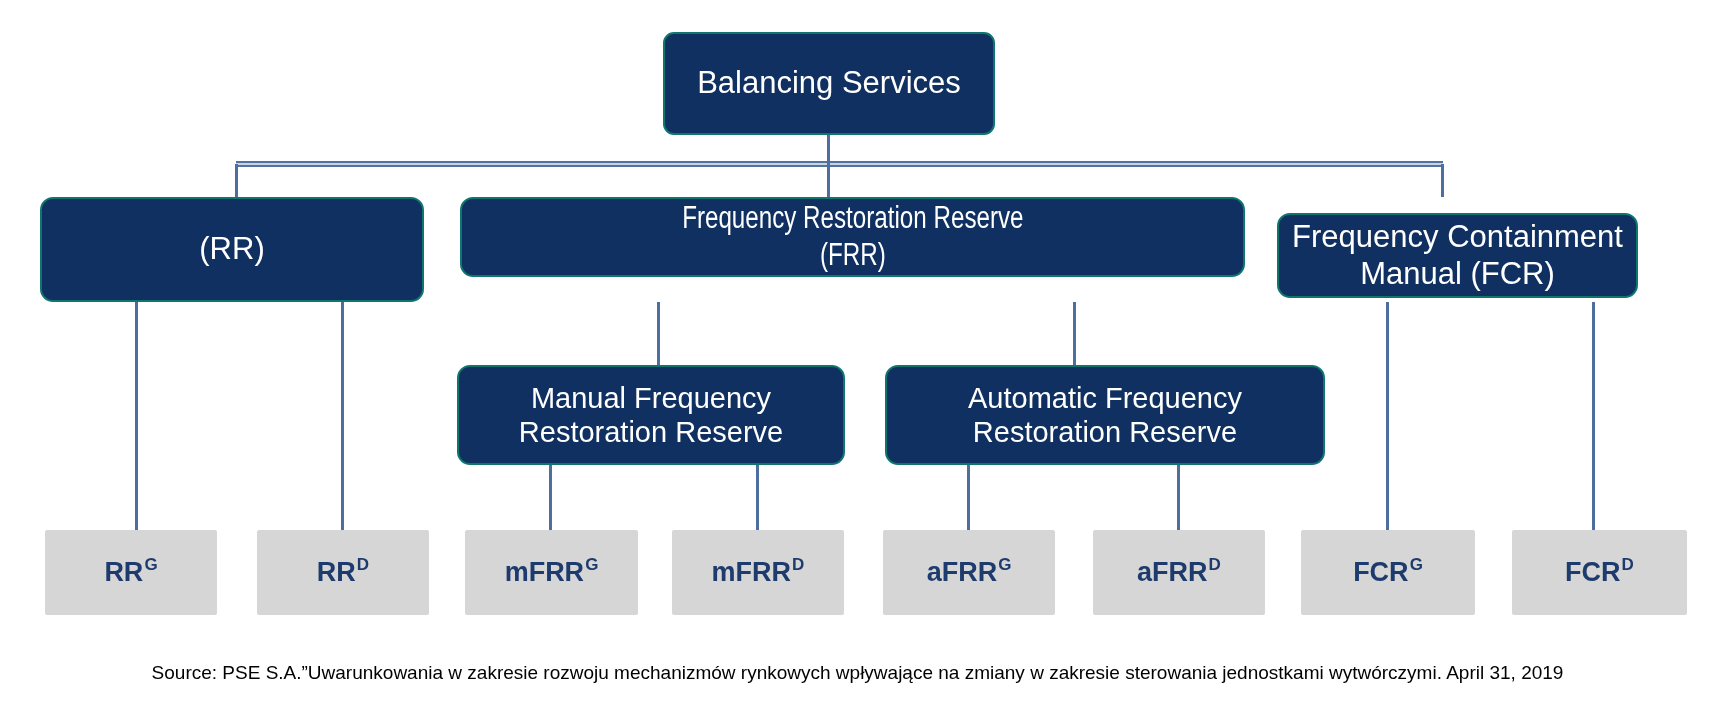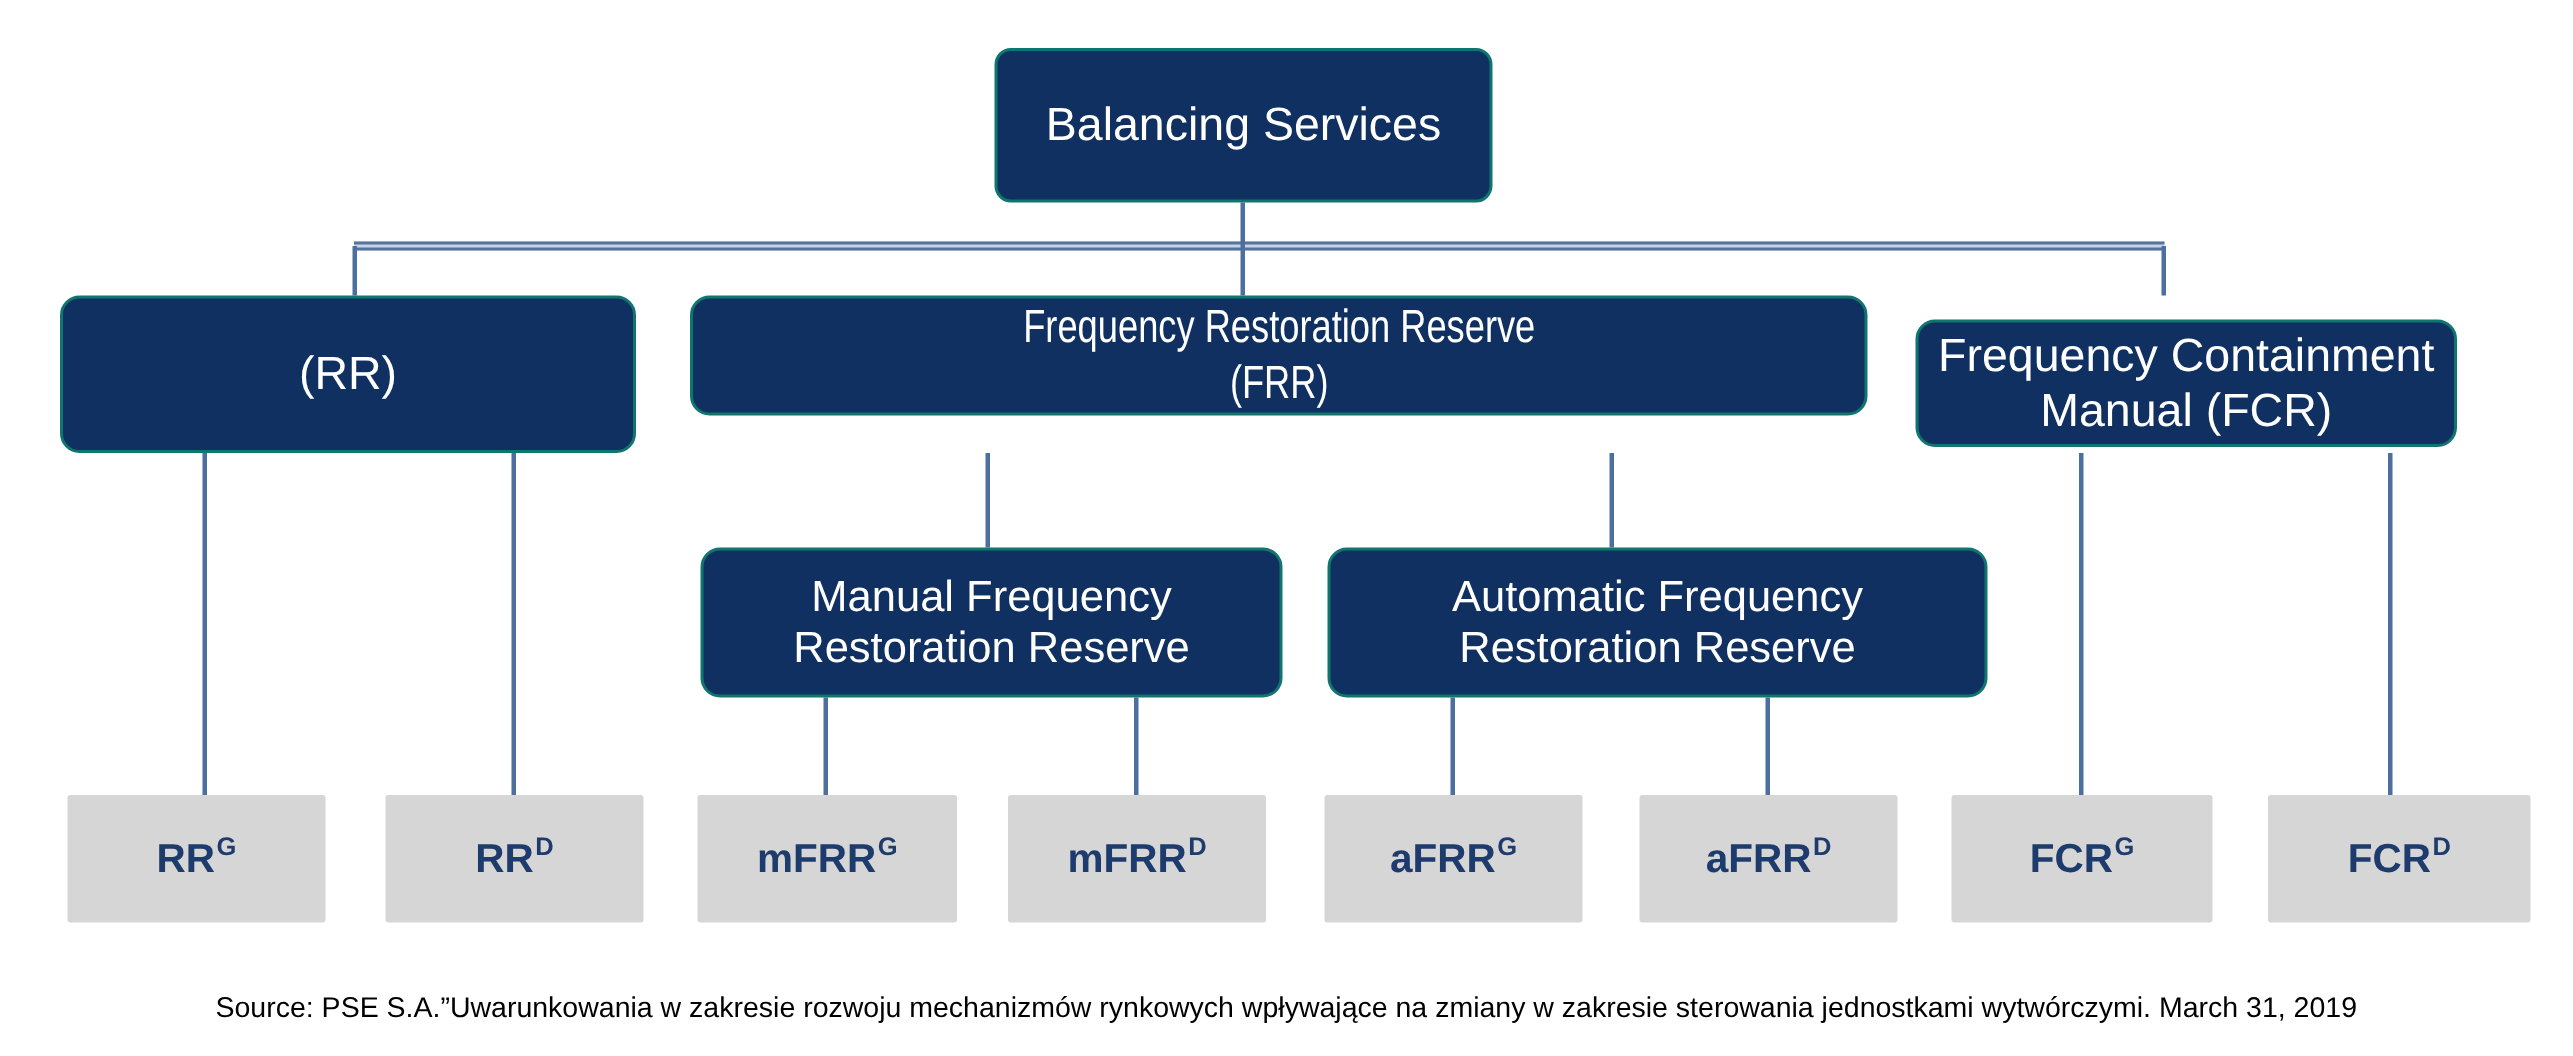--- a/index.html
+++ b/index.html
@@ -38,21 +38,21 @@
     justify-content:center;
     text-align:center;
   }
   .node .lbl{font-size:31px;line-height:1.18;}
   .node .lbl.small{font-size:29px;}
   .node .lbl.condensed{transform:scaleX(0.78);transform-origin:center;white-space:nowrap;}
   #n-root{left:663px;top:32px;width:332px;height:103px;border-radius:11px;}
   #n-rr  {left:40px;  top:197px;width:384px;height:105px;}
   #n-frr {left:460px; top:197px;width:785px;height:80px;}
   #n-fcr {left:1277px;top:197px;width:361px;height:85px;margin-top:16px;}
-  #n-mfrr{left:467px; top:365px;width:388px;height:100px;}
+  #n-mfrr{left:457px; top:365px;width:388px;height:100px;}
   #n-afrr{left:885px; top:365px;width:440px;height:100px;}
   
   .leaf{
     position:absolute;
     top:530px;
     height:85px;
     background:#d6d6d6;
     border-radius:2px;
     color:#1e3b6d;
     font-weight:bold;
@@ -167,15 +167,15 @@
   </div>
   <div class="leaf" id="n-fcr-g">
     <span>FCR</span>
       <span class="sup">G</span>
   </div>
   <div class="leaf" id="n-fcr-d">
     <span>FCR</span>
       <span class="sup">D</span>
   </div>
 
-  <div class="source">Source: PSE S.A.”Uwarunkowania w zakresie rozwoju mechanizmów rynkowych wpływające na zmiany w zakresie sterowania jednostkami wytwórczymi. March 31, 2019</div>
+  <div class="source">Source: PSE S.A.”Uwarunkowania w zakresie rozwoju mechanizmów rynkowych wpływające na zmiany w zakresie sterowania jednostkami wytwórczymi. April 31, 2019</div>
 
 </div>
 
 </body></html>

